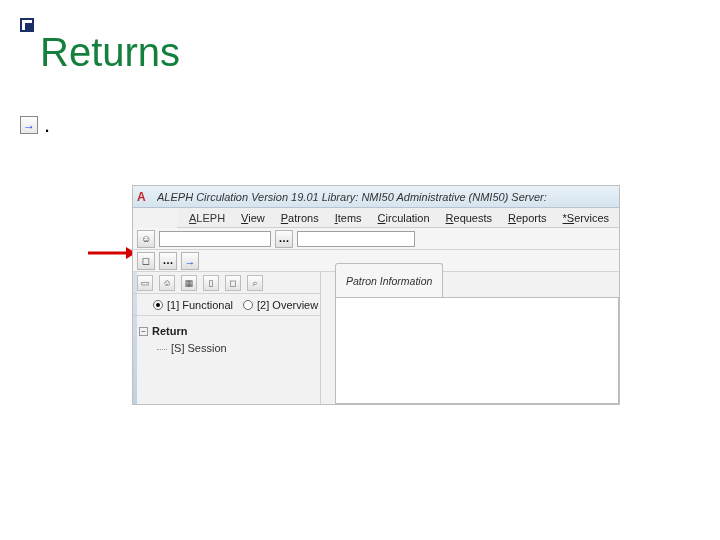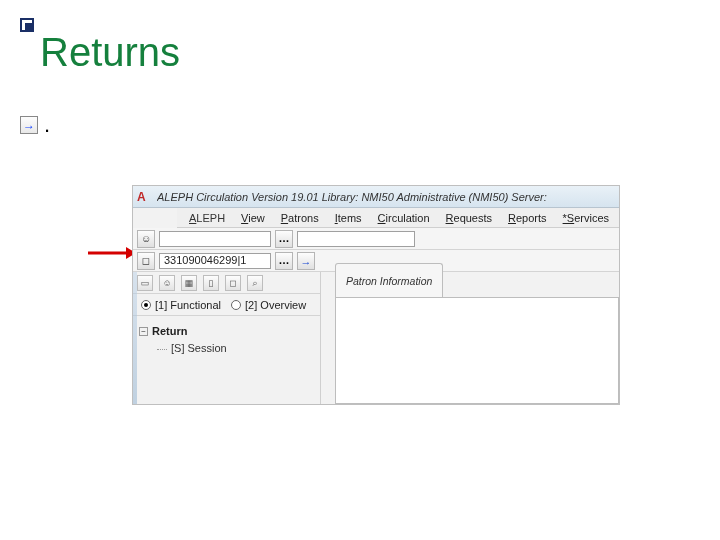--- a/index.html
+++ b/index.html
@@ -201,21 +201,21 @@
     font-size: 9px;
     line-height: 14px;
     text-align: center;
     color: #555;
   }
   .radio-row {
     height: 22px;
     display: flex;
     align-items: center;
     gap: 10px;
-    padding-left: 8px;
+    padding-left: 20px;
     border-bottom: 1px solid #d4d4d4;
   }
   .radio {
     display: flex; align-items: center; gap: 4px;
     font-size: 11px;
   }
   .radio-dot {
     width: 10px; height: 10px; border: 1px solid #666;
     border-radius: 50%; background: #fff;
     display: inline-block; position: relative;
@@ -345,21 +345,20 @@
 
   <div class="toolrow">
     <div class="tool-btn">☺</div>
     <div class="input-box" style="width:112px"></div>
     <div class="ellipsis-btn">…</div>
     <div class="input-box" style="width:118px"></div>
   </div>
 
   <div class="toolrow">
     <div class="tool-btn">◻</div>
-    <div class="input-box" style="width:112px">331090046299|1</div>
     <div class="ellipsis-btn">…</div>
     <div class="go-btn">→</div>
   </div>
 
   <div class="split">
 
     <div class="left-pane">
       <div class="vert-hint"></div>
 
       <div class="icon-strip">

